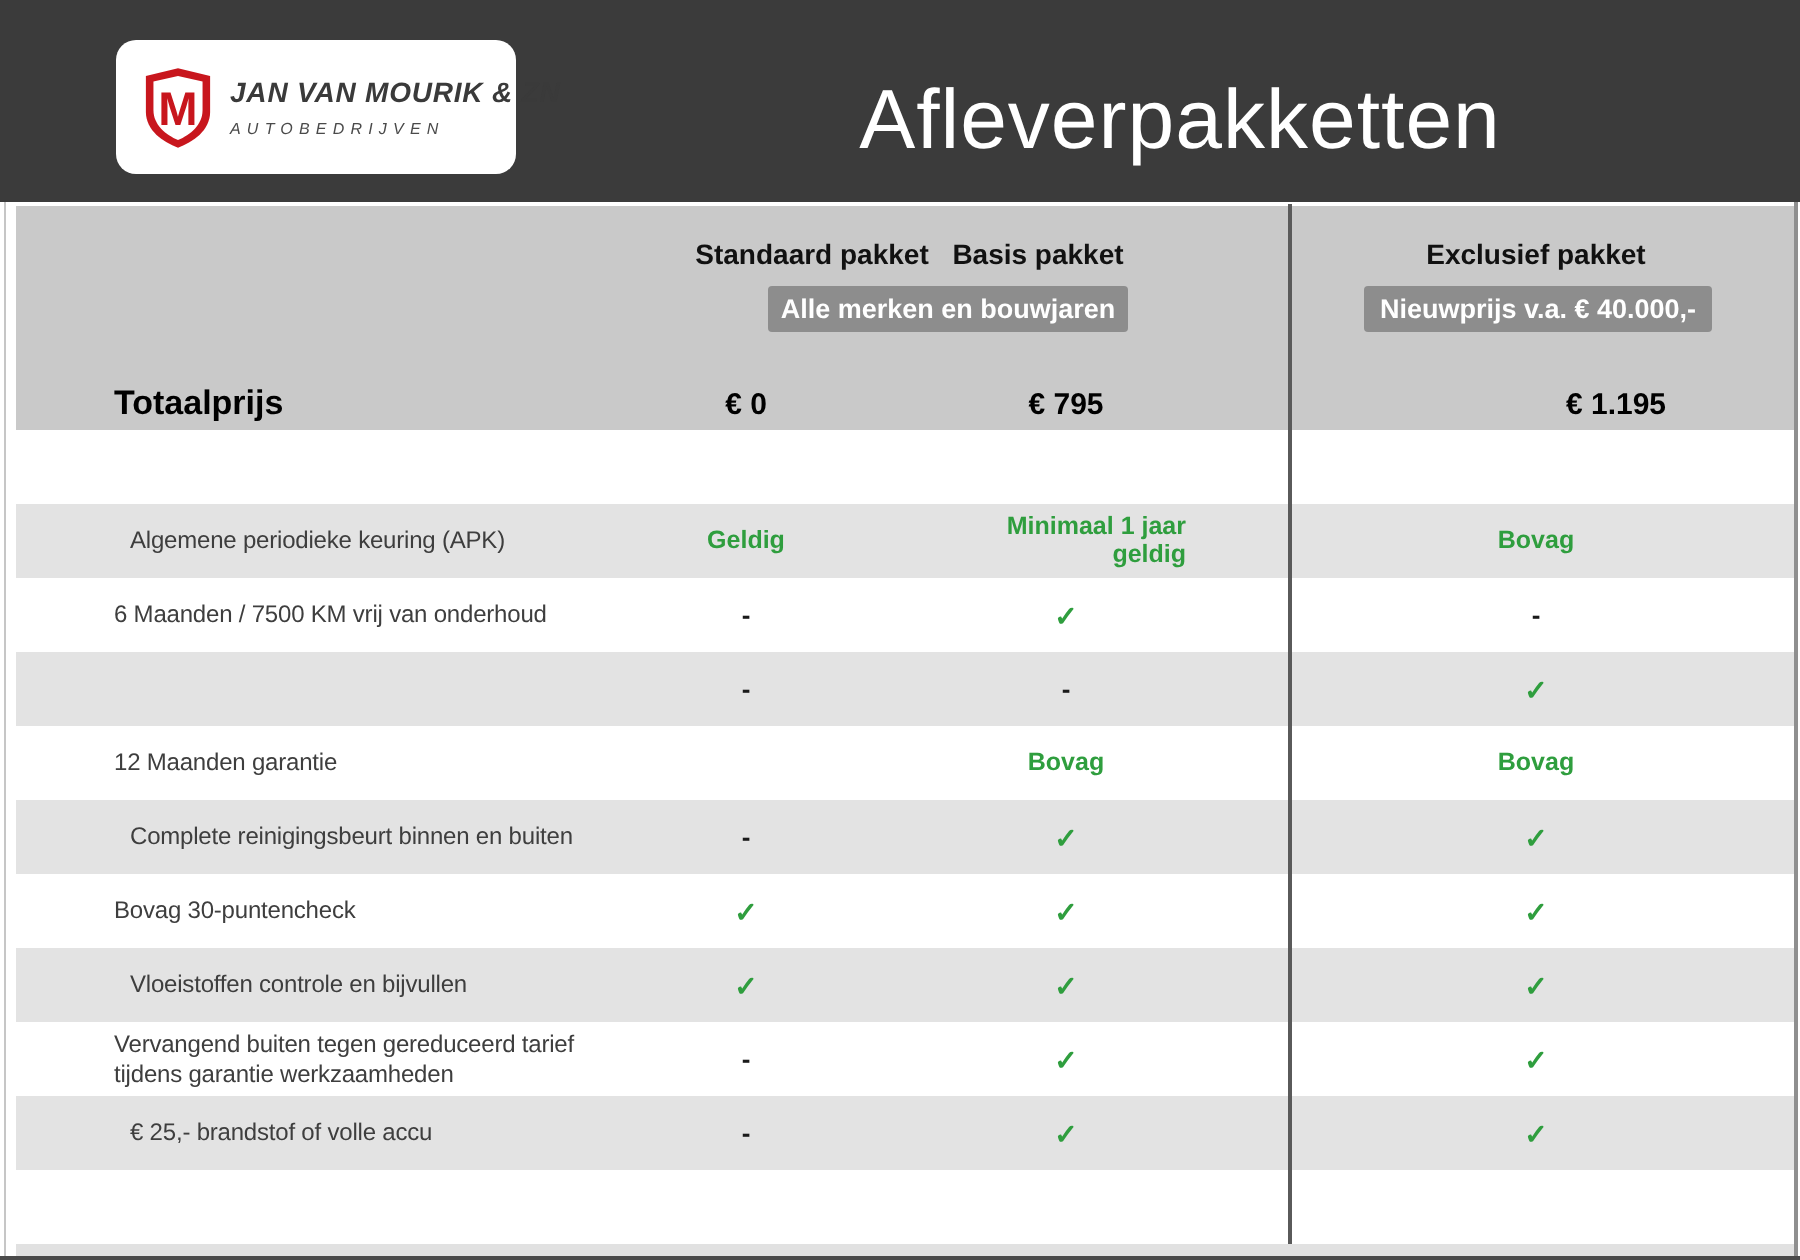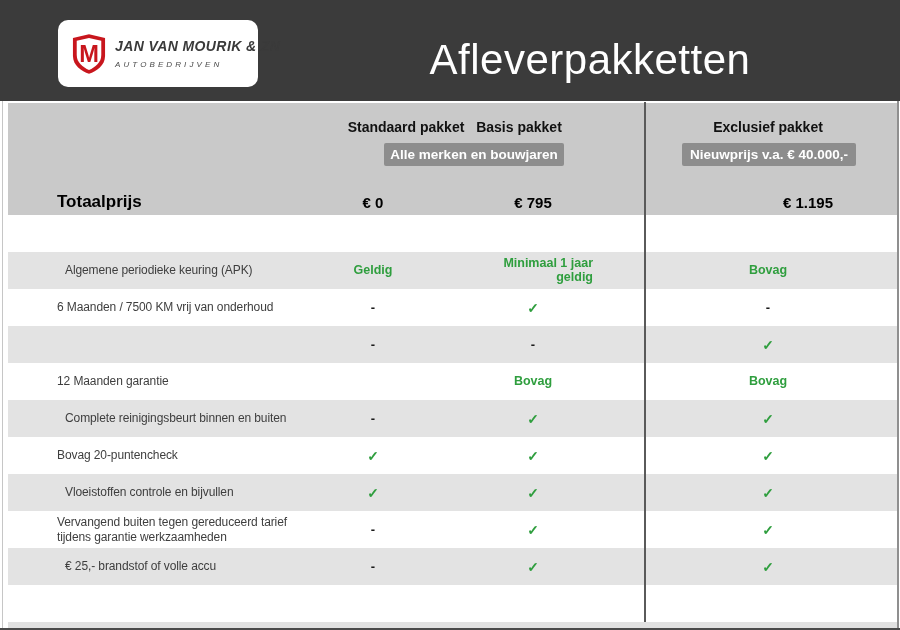--- a/index.html
+++ b/index.html
@@ -139,21 +139,21 @@
           <span class="dash">-</span>
         </div>
         <div class="cell val bas">
           <span class="check">✓</span>
         </div>
         <div class="cell val exc">
           <span class="check">✓</span>
         </div>
       </div>
       <div class="row">
-        <div class="cell label">Bovag 20-puntencheck</div>
+        <div class="cell label">Bovag 30-puntencheck</div>
         <div class="cell val std">
           <span class="check">✓</span>
         </div>
         <div class="cell val bas">
           <span class="check">✓</span>
         </div>
         <div class="cell val exc">
           <span class="check">✓</span>
         </div>
       </div>

